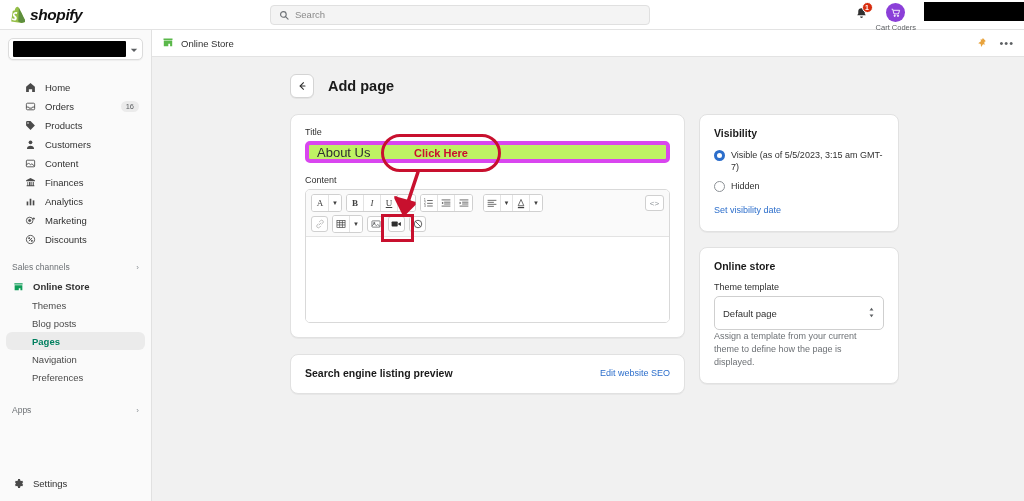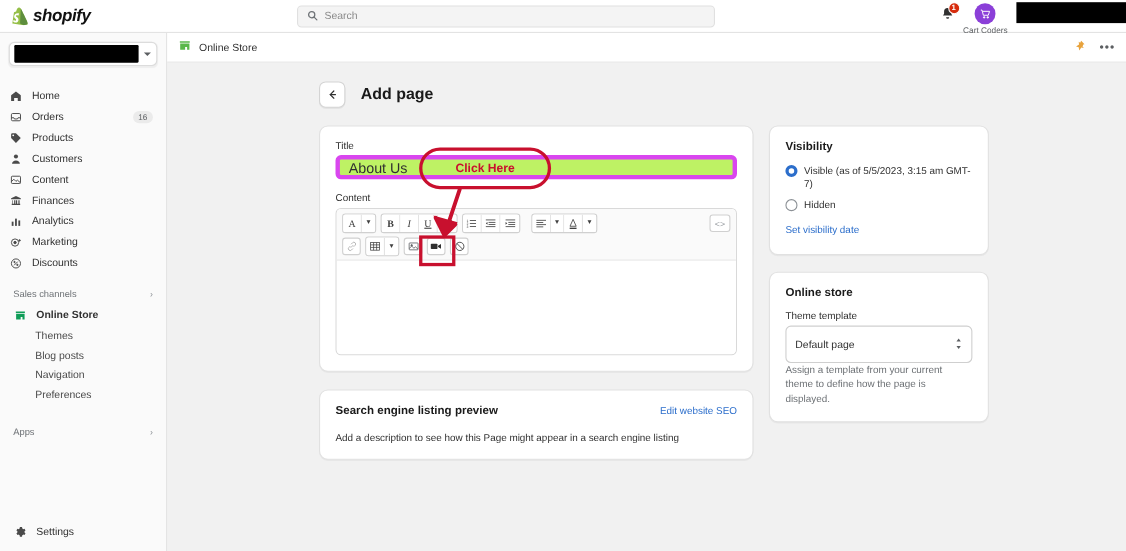--- a/index.html
+++ b/index.html
@@ -60,21 +60,21 @@
   }
   .storepicker {
     margin: 8px 8px 6px 8px; height: 22px; background: #fff;
     border: 1px solid #dcdcdc; border-radius: 5px;
     display: flex; align-items: center; padding: 0 4px;
     box-shadow: 0 1px 1px rgba(0,0,0,.05);
   }
   .redact-store { flex: 1; height: 16px; background: #000; border-radius: 1px; }
   .chev-sm { margin-left: 4px; color: #5c5f62; }
 
-  .navlist { padding: 2px 6px 0 2px; margin-top: 16px; }
+  .navlist { padding: 2px 6px 0 18px; margin-top: 16px; }
   .navitem {
     display: flex; align-items: center; gap: 8px;
     height: 19px; padding: 0 6px; border-radius: 6px;
     font-size: 9.5px; color: #303030; cursor: default;
   }
   .navitem .ico { width: 13px; display: flex; align-items: center; justify-content: center; color: #4a4a4a; }
   .navitem .lbl { flex: 1; white-space: nowrap; }
   .navitem .count {
     font-size: 7.5px; color: #5c5f62; background: #ebebeb;
     border-radius: 8px; padding: 1px 5px;
@@ -376,20 +376,23 @@
         </svg>
       </span>
       <span class="lbl">Online Store</span>
     </div>
 
     <div class="subitem">
       <span>Themes</span>
     </div>
     <div class="subitem">
       <span>Blog posts</span>
+    </div>
+    <div class="subitem active">
+      <span>Pages</span>
     </div>
     <div class="subitem">
       <span>Navigation</span>
     </div>
     <div class="subitem">
       <span>Preferences</span>
     </div>
 
     <div class="section-head" style="margin-top:14px;">
       <span>Apps</span>
@@ -567,21 +570,20 @@
             </div>
           </div>
         </div>
 
         <div class="card" style="margin-top:16px;">
           <div class="card-pad">
             <div class="seo-head">
               <span class="seo-title">Search engine listing preview</span>
               <span class="seo-link">Edit website SEO</span>
             </div>
-            <div class="seo-desc">Add a description to see how this Page might appear in a search engine listing</div>
           </div>
         </div>
 
       </div>
 
       <div class="colside">
 
         <div class="card">
           <div class="card-pad">
             <div class="side-title">Visibility</div>

